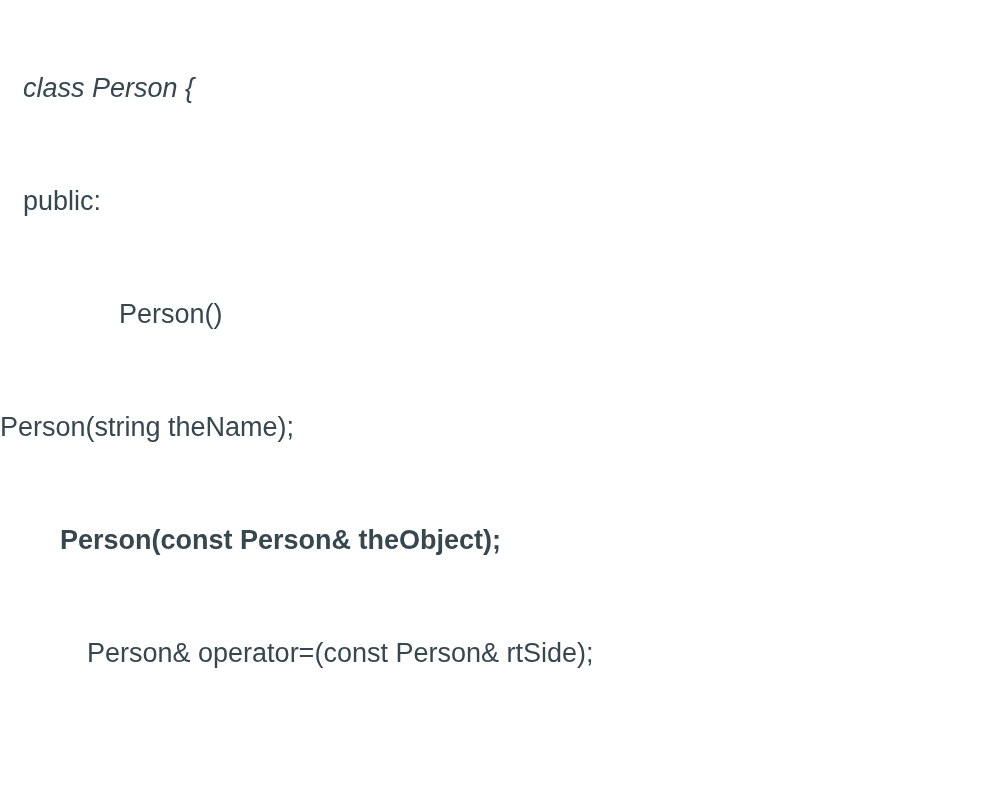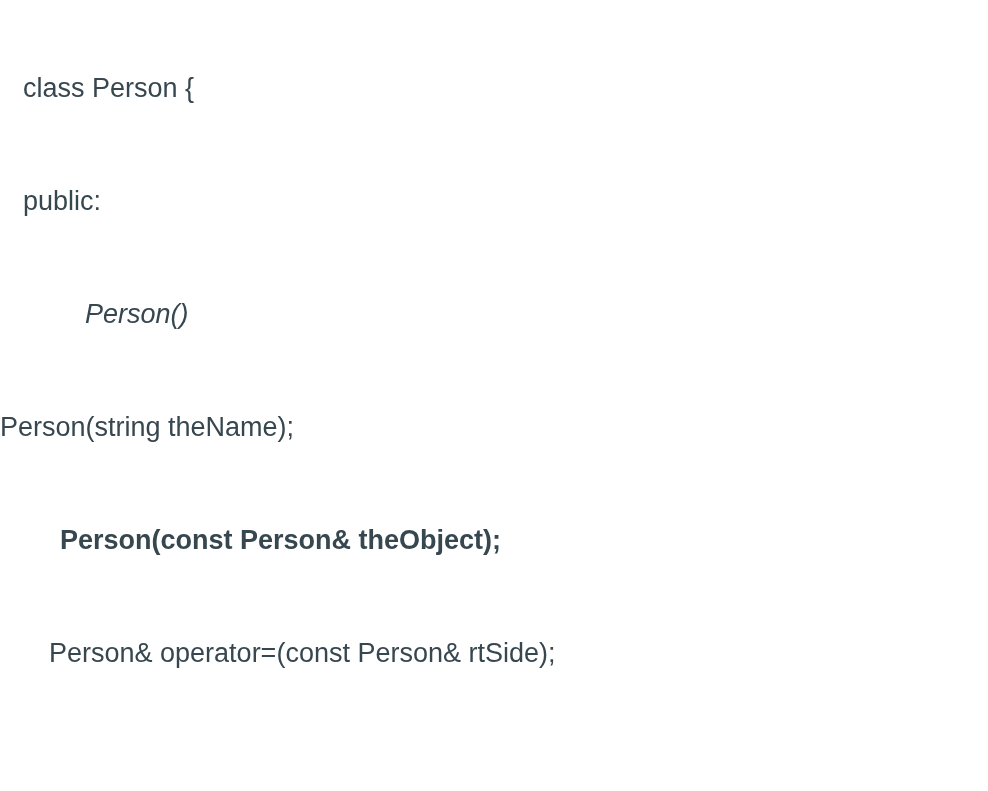--- a/index.html
+++ b/index.html
@@ -21,27 +21,27 @@
     font-family: "Liberation Sans", "DejaVu Sans", sans-serif;
     font-size: 27px;
     color: var(--text, #37474f);
     white-space: pre;
   }
   .code-line {
     height: 51px;
     line-height: 51px;
   }
   
-  .l0  { margin-left: 23px;  }
+  .l0  { margin-left: 23px; font-style: italic;  }
   .l1  { margin-left: 23px;  }
-  .l2  { margin-left: 85px; font-style: italic; }
+  .l2  { margin-left: 119px; }
   .l3  { }
   .l4  { margin-left: 60px; font-weight: bold; }
   .l5  { margin-left: 122px; }
-  .l6  { margin-left: 49px; }
+  .l6  { margin-left: 87px; }
 </style>
 </head>
 <body>
 
 <div class="code-snippet">
   <div class="code-line l0">class Person {</div>
   <div class="code-line l1">public:</div>
   <div class="code-line l2">Person()</div>
   <div class="code-line l3">Person(string theName);</div>
   <div class="code-line l4">Person(const Person&amp; theObject);</div>

